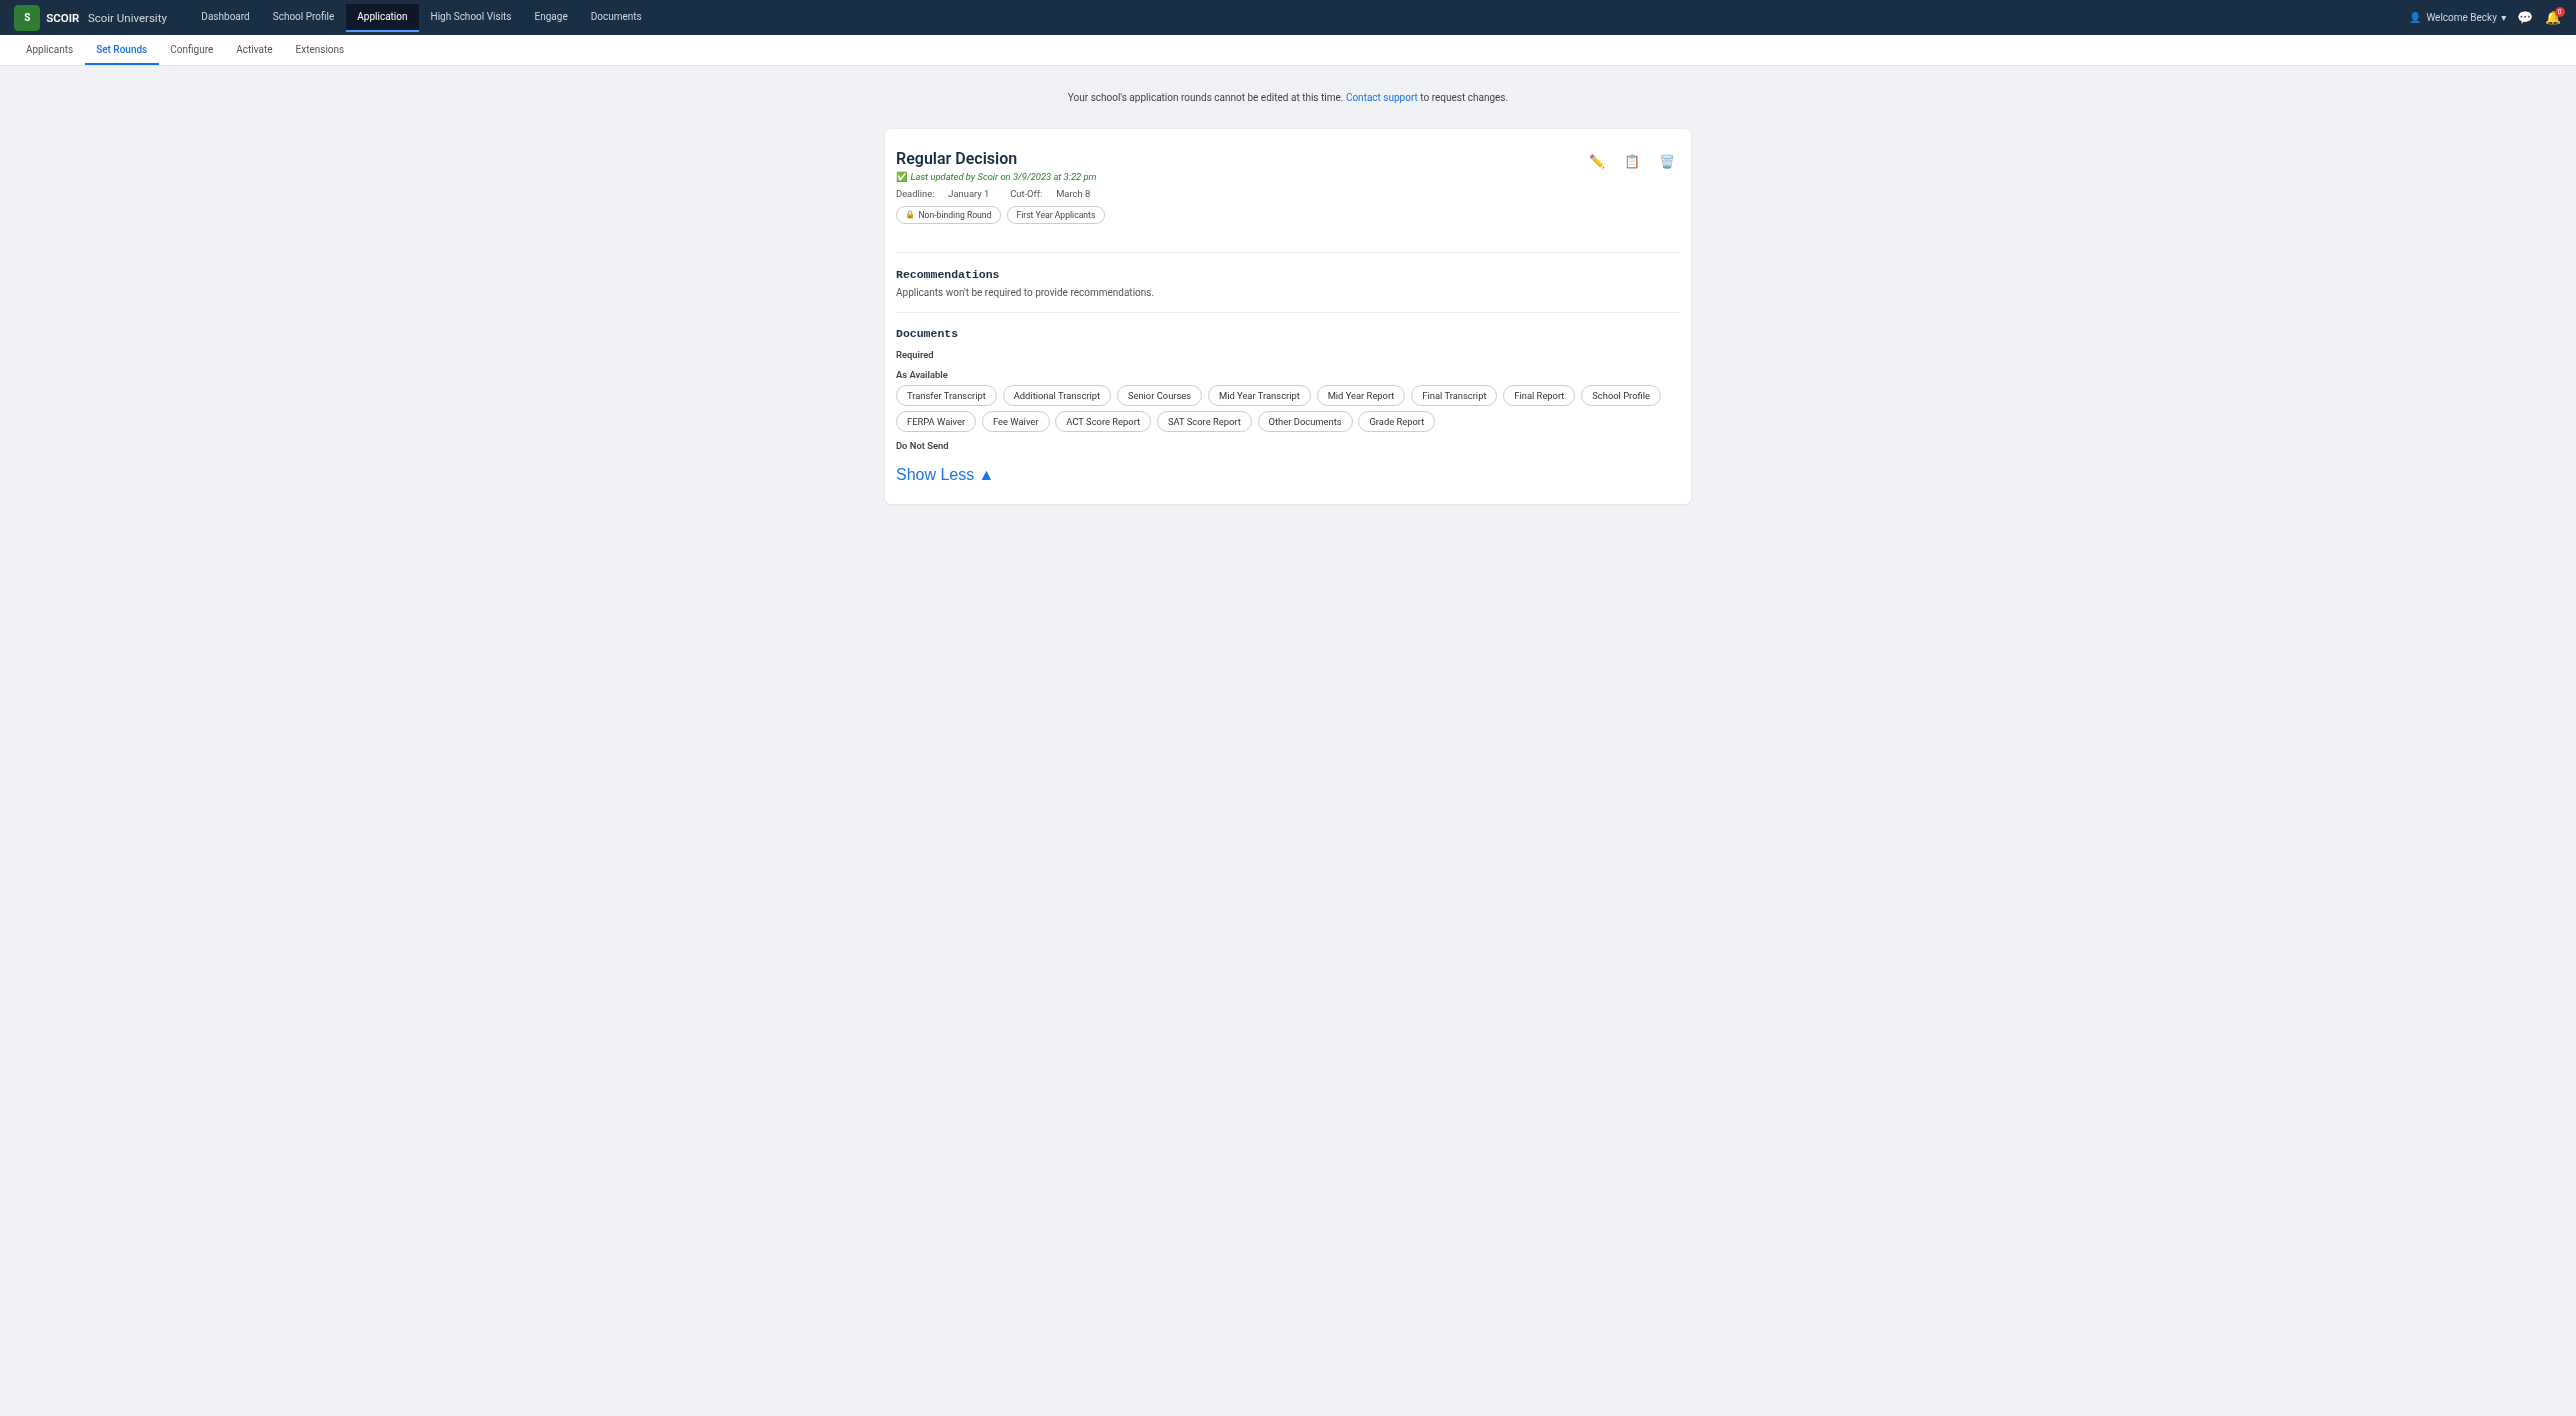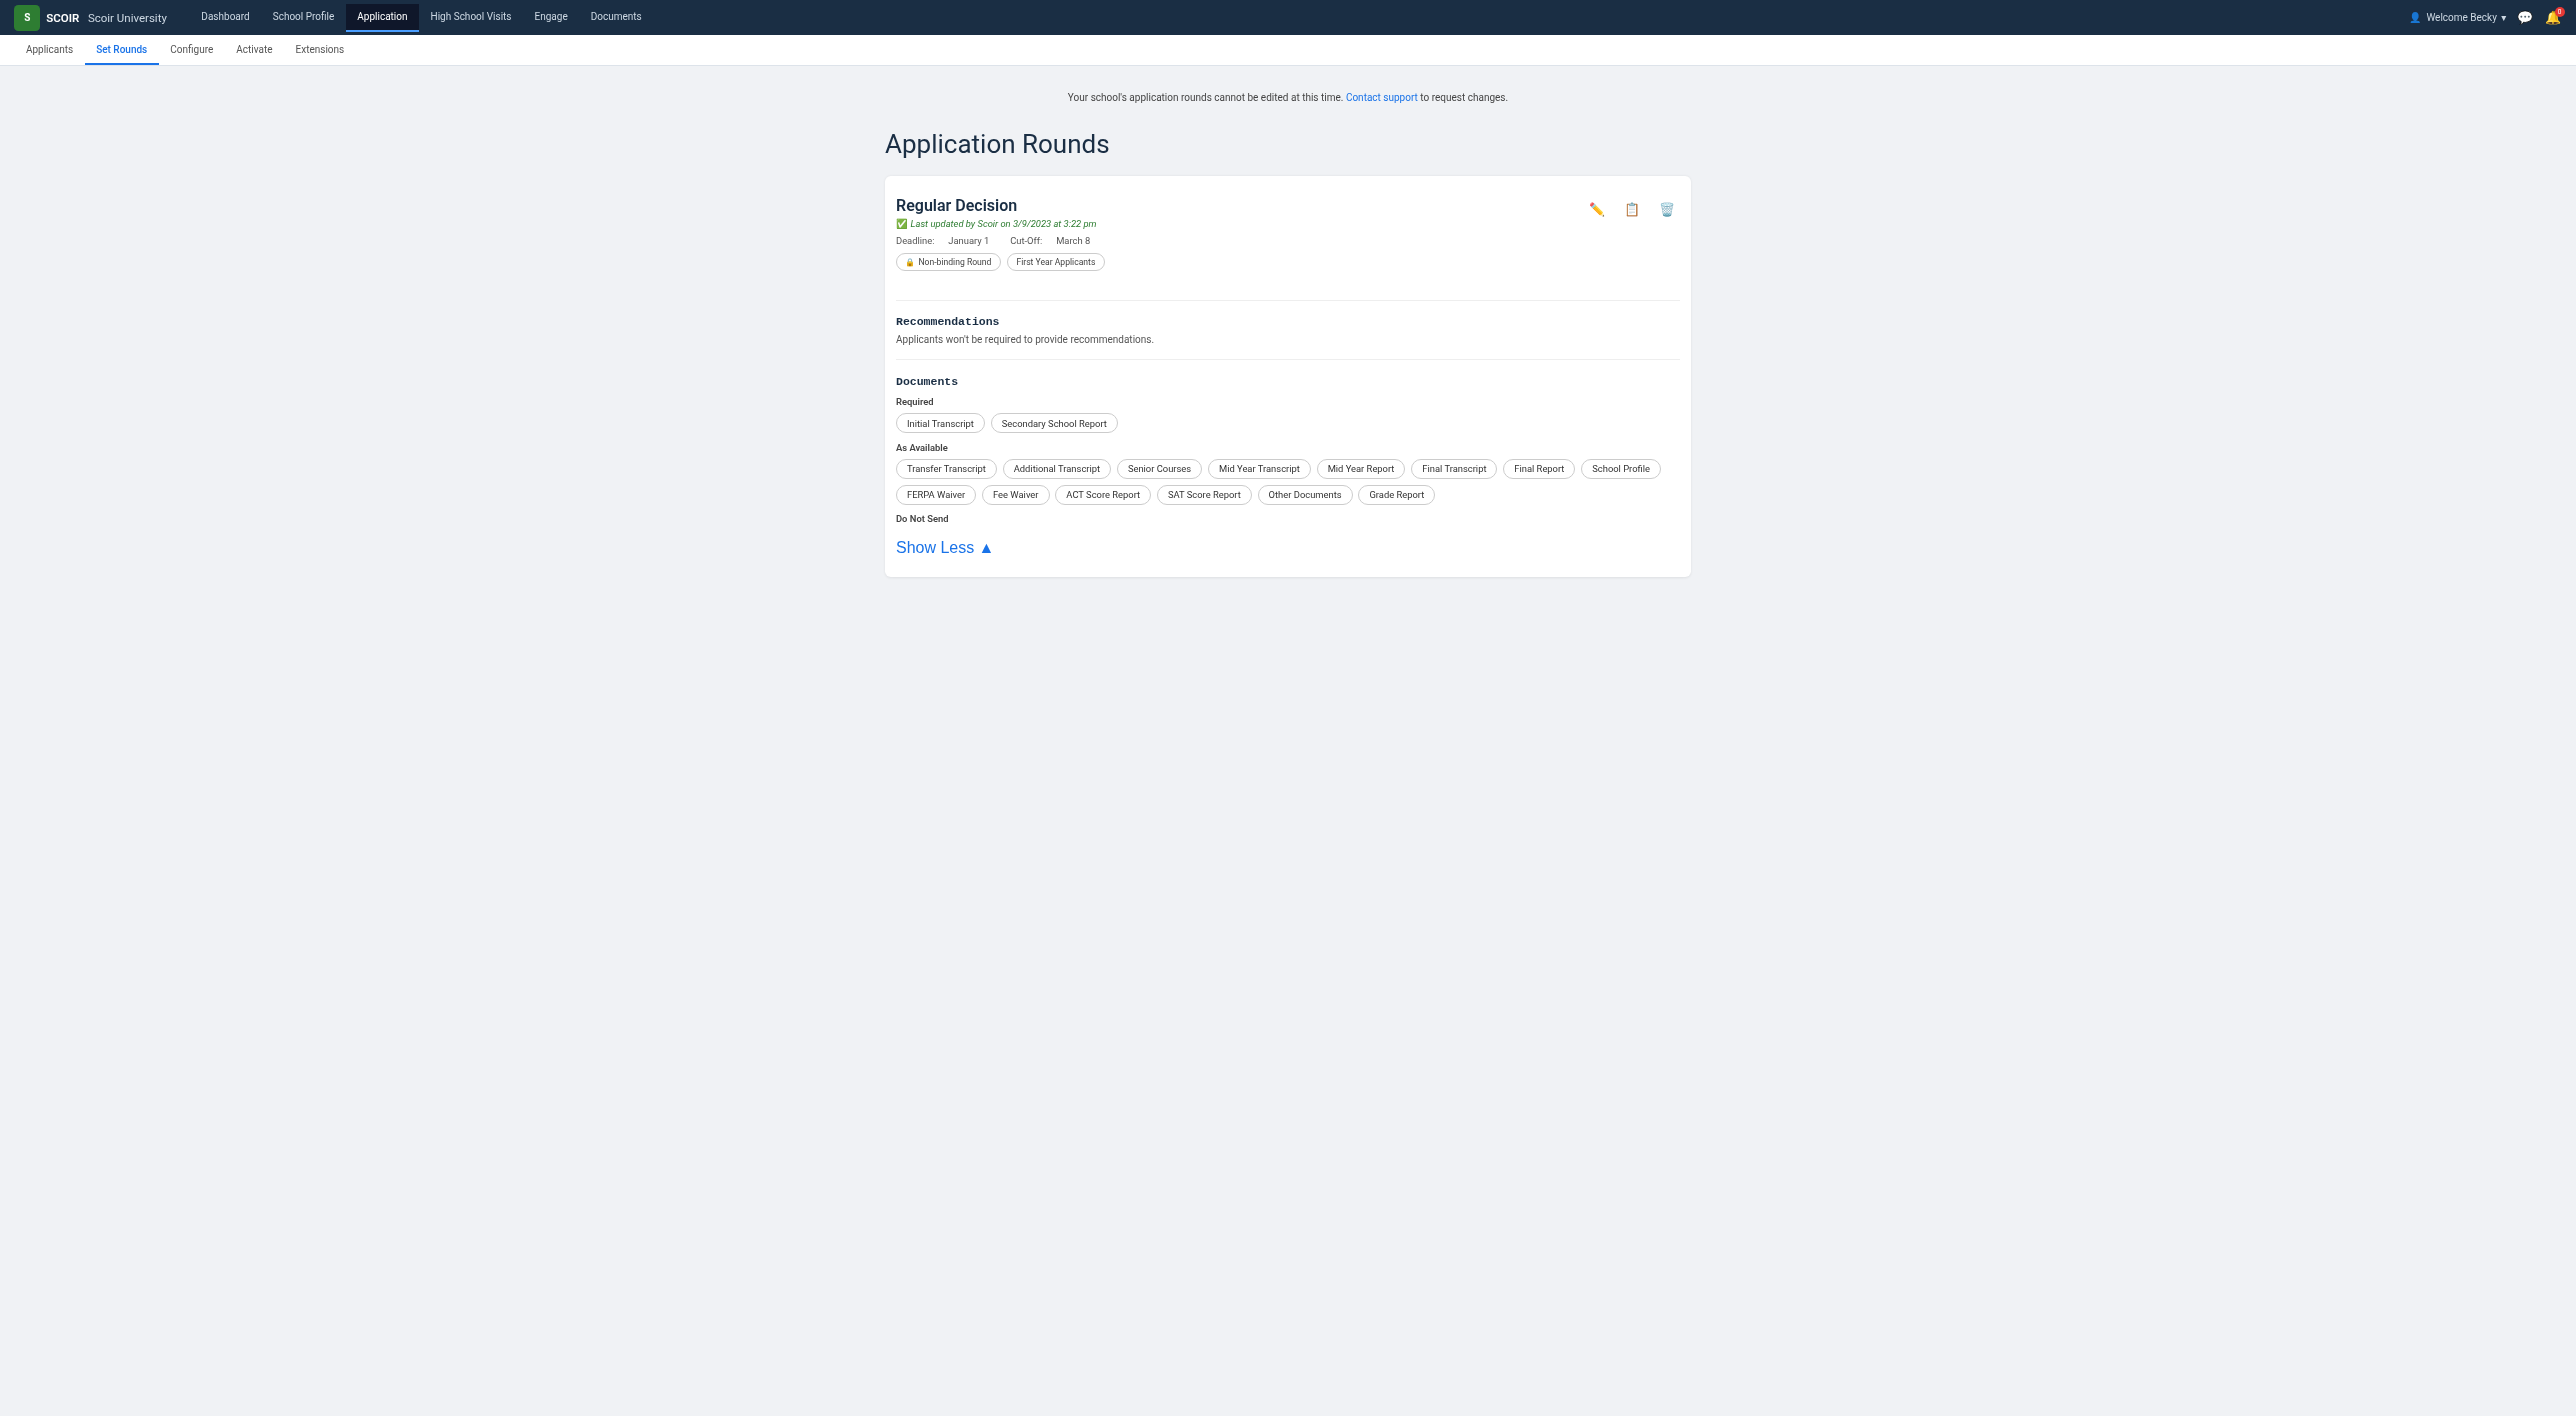--- a/index.html
+++ b/index.html
@@ -219,21 +219,20 @@
 </div>
 
 <div class="main-content">
 
   <div class="info-banner">
     <span>Your school's application rounds cannot be edited at this time.</span>
     <a>Contact support</a>
     <span>to request changes.</span>
   </div>
 
-  <h1 class="page-title">Application Rounds</h1>
 
   <div class="round-card">
 
     <div class="card-header">
       <div class="card-title-section">
         <div class="card-title">Regular Decision</div>
         <div class="card-subtitle">
           <span>✅</span>
           <em>Last updated by Scoir on 3/9/2023 at 3:22 pm</em>
         </div>
@@ -265,24 +264,20 @@
     <hr class="divider">
 
     <div class="section-title">Recommendations</div>
     <div class="section-text">Applicants won't be required to provide recommendations.</div>
 
     <hr class="divider">
 
     <div class="section-title">Documents</div>
 
     <div class="subsection-label">Required</div>
-    <div class="doc-tags">
-      <div class="doc-tag">Initial Transcript</div>
-      <div class="doc-tag">Secondary School Report</div>
-    </div>
 
     <div class="subsection-label">As Available</div>
     <div class="doc-tags">
       <div class="doc-tag">Transfer Transcript</div>
       <div class="doc-tag">Additional Transcript</div>
       <div class="doc-tag">Senior Courses</div>
       <div class="doc-tag">Mid Year Transcript</div>
       <div class="doc-tag">Mid Year Report</div>
       <div class="doc-tag">Final Transcript</div>
       <div class="doc-tag">Final Report</div>

